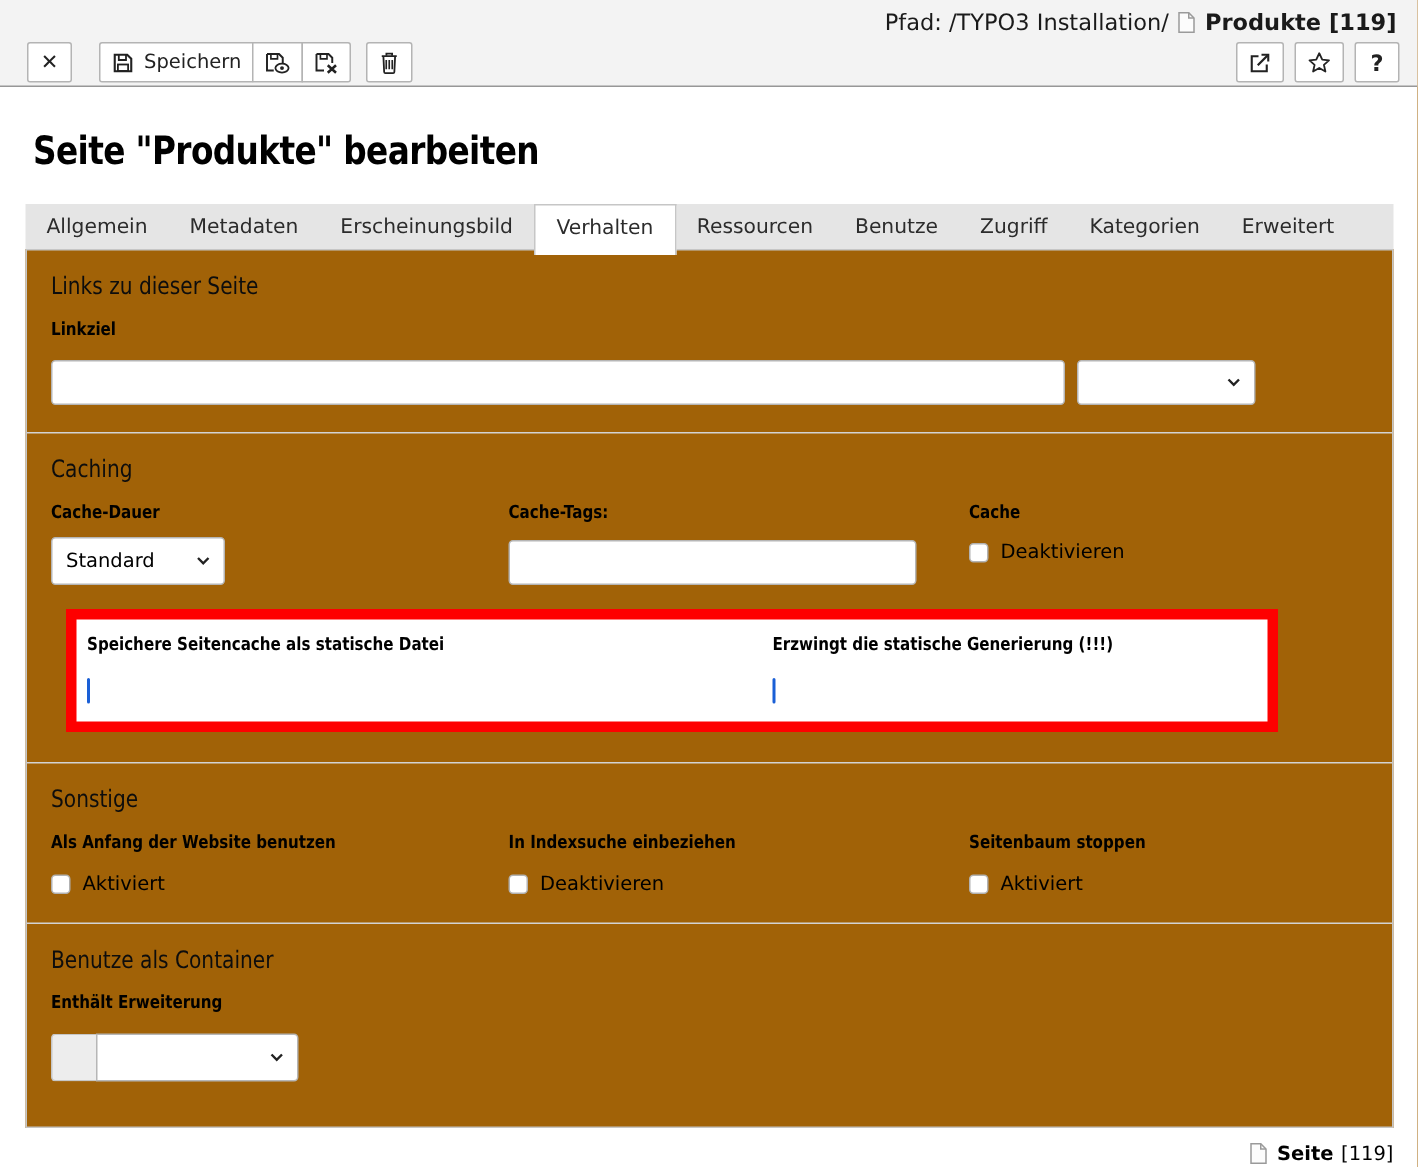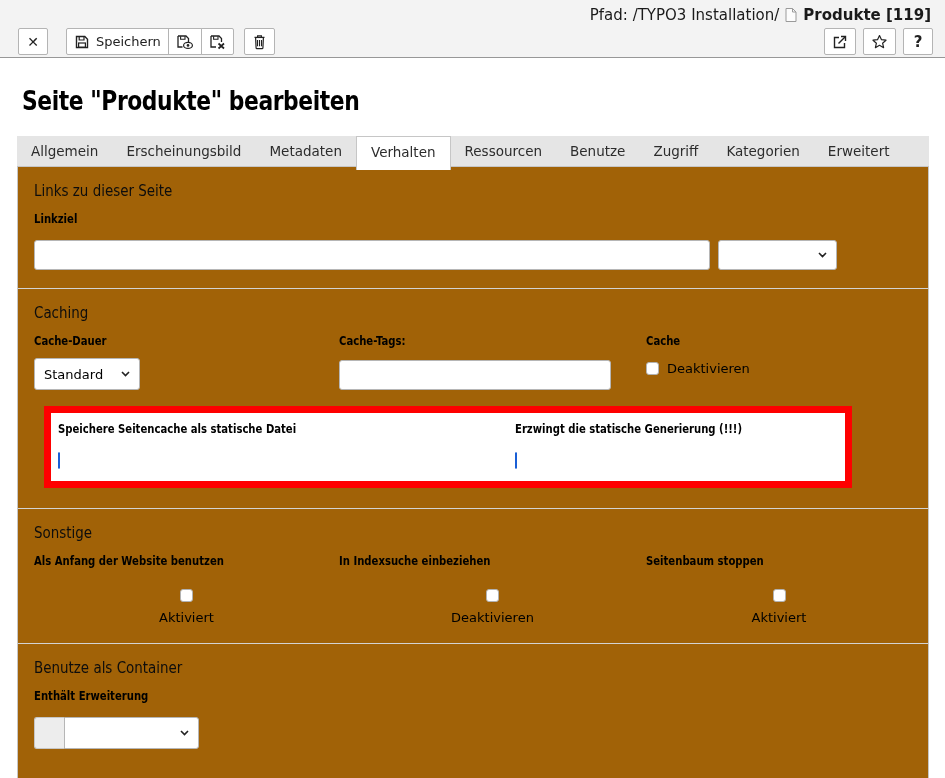--- a/index.html
+++ b/index.html
@@ -52,35 +52,35 @@
     display: flex; align-items: center; justify-content: space-between; padding: 0 9px; cursor: pointer;
   }
   .select .sel-value { font-size: 13px; }
 
   .link-row { display: flex; gap: 8px; margin-top: 14px; }
   .link-row .text-input { width: 676px; }
   .link-row .select { width: 119px; height: 30px; }
 
   .grid3 { display: grid; grid-template-columns: 305px 307px auto; }
   .cache-controls { margin-top: 2px; }
-  .sel-cache { width: 106px; }
+  .sel-cache { width: 116px; }
   .input-cachetags { width: 272px; }
 
   .check-row { display: flex; align-items: center; gap: 8px; font-size: 13px; }
   .checkbox { width: 13px; height: 13px; border: 1px solid #b2b2b2; border-radius: 3px; background: #fff; flex: 0 0 auto; position: relative; cursor: pointer; }
   .checkbox.checked { background: linear-gradient(#4f97f9, #1a6cf0); border-color: #1a5fd6; }
   .checkbox.checked::after { content: "✓"; position: absolute; left: 1.5px; top: -1px; color: #fff; font-size: 10.5px; font-weight: bold; }
 
   .red-box {
     border: 7px solid #fe0000; background: #fff; margin: 16px 60px 2px 10px;
     padding: 9px 0 13px 7px; display: grid; grid-template-columns: 457px auto;
   }
   .red-box .field-label { margin-bottom: 17px; }
 
-  .sonst-check { margin-top: 21px; flex-direction: column; }
+  .sonst-check { margin-top: 14px; }
 
   .container-row { display: flex; margin-top: 14px; }
   .icon-slot { width: 30px; height: 32px; background: #ededed; border: 1px solid #c6c6c6; border-right: none; border-radius: 3px 0 0 3px; }
   .sel-container { width: 135px; border-radius: 0 3px 3px 0; }
 
   .footer { display: flex; justify-content: flex-end; align-items: center; gap: 5px; margin: 9px 16px 0 0; font-size: 13px; }
   .footer .rec-type { font-weight: bold; }
 
   svg { display: block; }
 </style>
@@ -169,22 +169,22 @@
       <span class="qglyph">?</span>
     </div>
   </div>
 </div>
 
 <h1><span class="cond">Seite "Produkte" bearbeiten</span></h1>
 
 <div class="form-area">
   <div class="tabs">
     <div class="tab"><span>Allgemein</span></div>
+    <div class="tab"><span>Metadaten</span></div>
     <div class="tab"><span>Erscheinungsbild</span></div>
-    <div class="tab"><span>Metadaten</span></div>
     <div class="tab active"><span>Verhalten</span></div>
     <div class="tab"><span>Ressourcen</span></div>
     <div class="tab"><span>Benutze</span></div>
     <div class="tab"><span>Zugriff</span></div>
     <div class="tab"><span>Kategorien</span></div>
     <div class="tab"><span>Erweitert</span></div>
   </div>
 
   <div class="panel">
 

